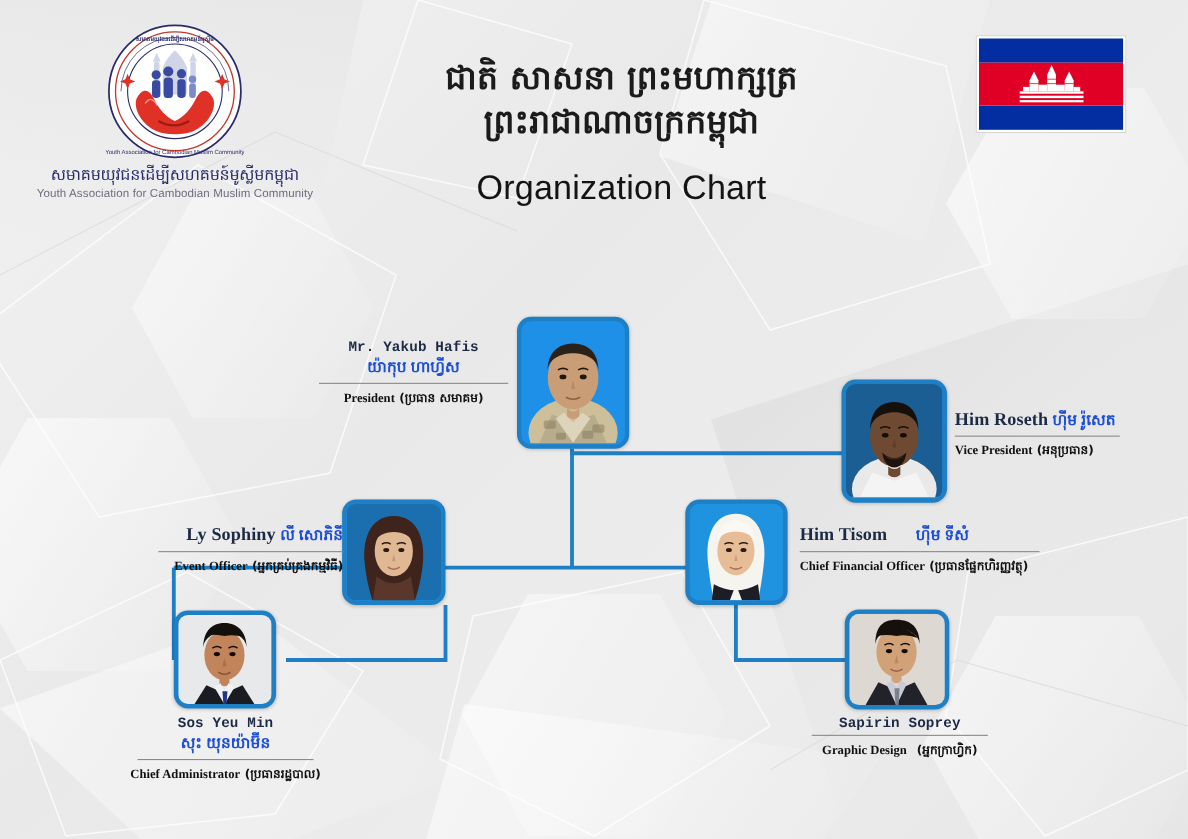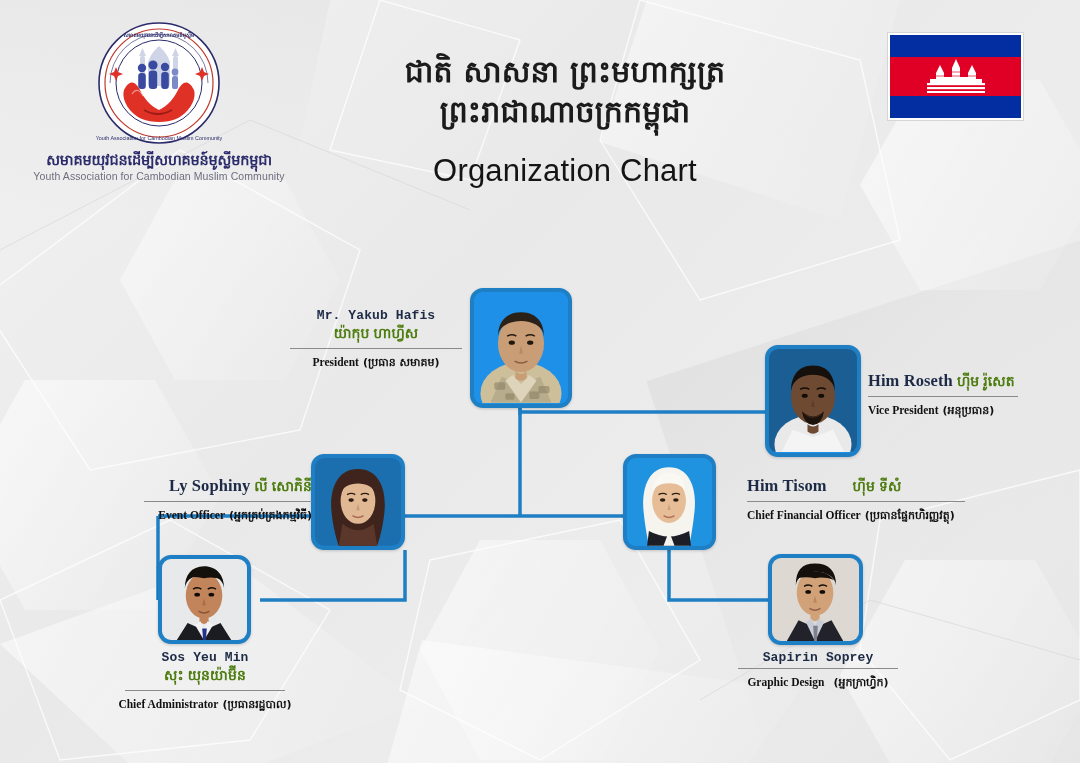--- a/index.html
+++ b/index.html
@@ -45,21 +45,21 @@
     text-align: center;
   }
   #logo-mark {
     width: 126px; height: 126px;
     margin: 0 auto 6px auto;
     position: relative;
   }
   #logo-kh {
     font-family: "DejaVu Sans", sans-serif;
     font-size: 14.5px;
-    font-weight: 700;
+    font-weight: 400;
     color: #2b2b6b;
     letter-spacing: -0.2px;
     line-height: 1.15;
   }
   #logo-en {
     font-family: "Liberation Sans", sans-serif;
     font-size: 10.5px;
     color: #6e6e80;
     letter-spacing: 0.1px;
     margin-top: 1px;
@@ -131,24 +131,24 @@
   .label { position: absolute; }
   .name-row { white-space: nowrap; }
   .name-en {
     font-family: "Liberation Serif", serif;
     font-weight: 700;
     font-size: 16.5px;
     color: #1d2a45;
     letter-spacing: 0.1px;
   }
   .name-kh {
-    font-family: Liberation Sans, sans-serif;
+    font-family: Liberation Serif, serif;
     font-weight: 700;
     font-size: 14px;
-    color: #4d7c0f;
+    color: #1d4ed8;
     letter-spacing: 0.1px;
   }
   .rule {
     height: 1px;
     background: #8a8a8a;
     margin: 3px 0 3px 0;
   }
   .role {
     font-family: "Liberation Serif", serif;
     font-weight: 700;
@@ -408,21 +408,21 @@
       <ellipse cx="39" cy="46" rx="3" ry="2" fill="#2c1c11"></ellipse>
       <ellipse cx="53.5" cy="46" rx="3" ry="2" fill="#2c1c11"></ellipse>
       <path d="M34.5 40 q 5 -2.5 9 0" stroke="#2c1c11" stroke-width="1.4" fill="none"></path>
       <path d="M49 40 q 5 -2.5 9 0" stroke="#2c1c11" stroke-width="1.4" fill="none"></path>
       <path d="M46 50 l -1.8 7 l 3.6 0 Z" fill="#cc9f78"></path>
       <path d="M40 63 q 6 4 12 0" stroke="#b0705c" stroke-width="1.6" fill="none"></path>
       <path d="M24 80 q 22 12 44 0 l 2 16 l -48 0 Z" fill="#1d1d25"></path>
       <path d="M46 80 l -6 16 l 12 0 Z" fill="#f6f4ee"></path>
     </svg>
   </div>
-  <div class="label" style="left:727px; top:236px; width:240px;margin-left:20px;">
+  <div class="label" style="left:727px; top:236px; width:240px;">
     <div class="name-row">
       <span class="name-en">Him Tisom</span>
       <span class="name-kh" style="margin-left:22px;">ហ៊ីម ទីសំ</span>
     </div>
     <div class="rule" style="width:218px;"></div>
     <div>
       <span class="role">Chief Financial Officer</span>
       <span class="role-kh">(ប្រធានផ្នែកហិរញ្ញវត្ថុ)</span>
     </div>
   </div>

